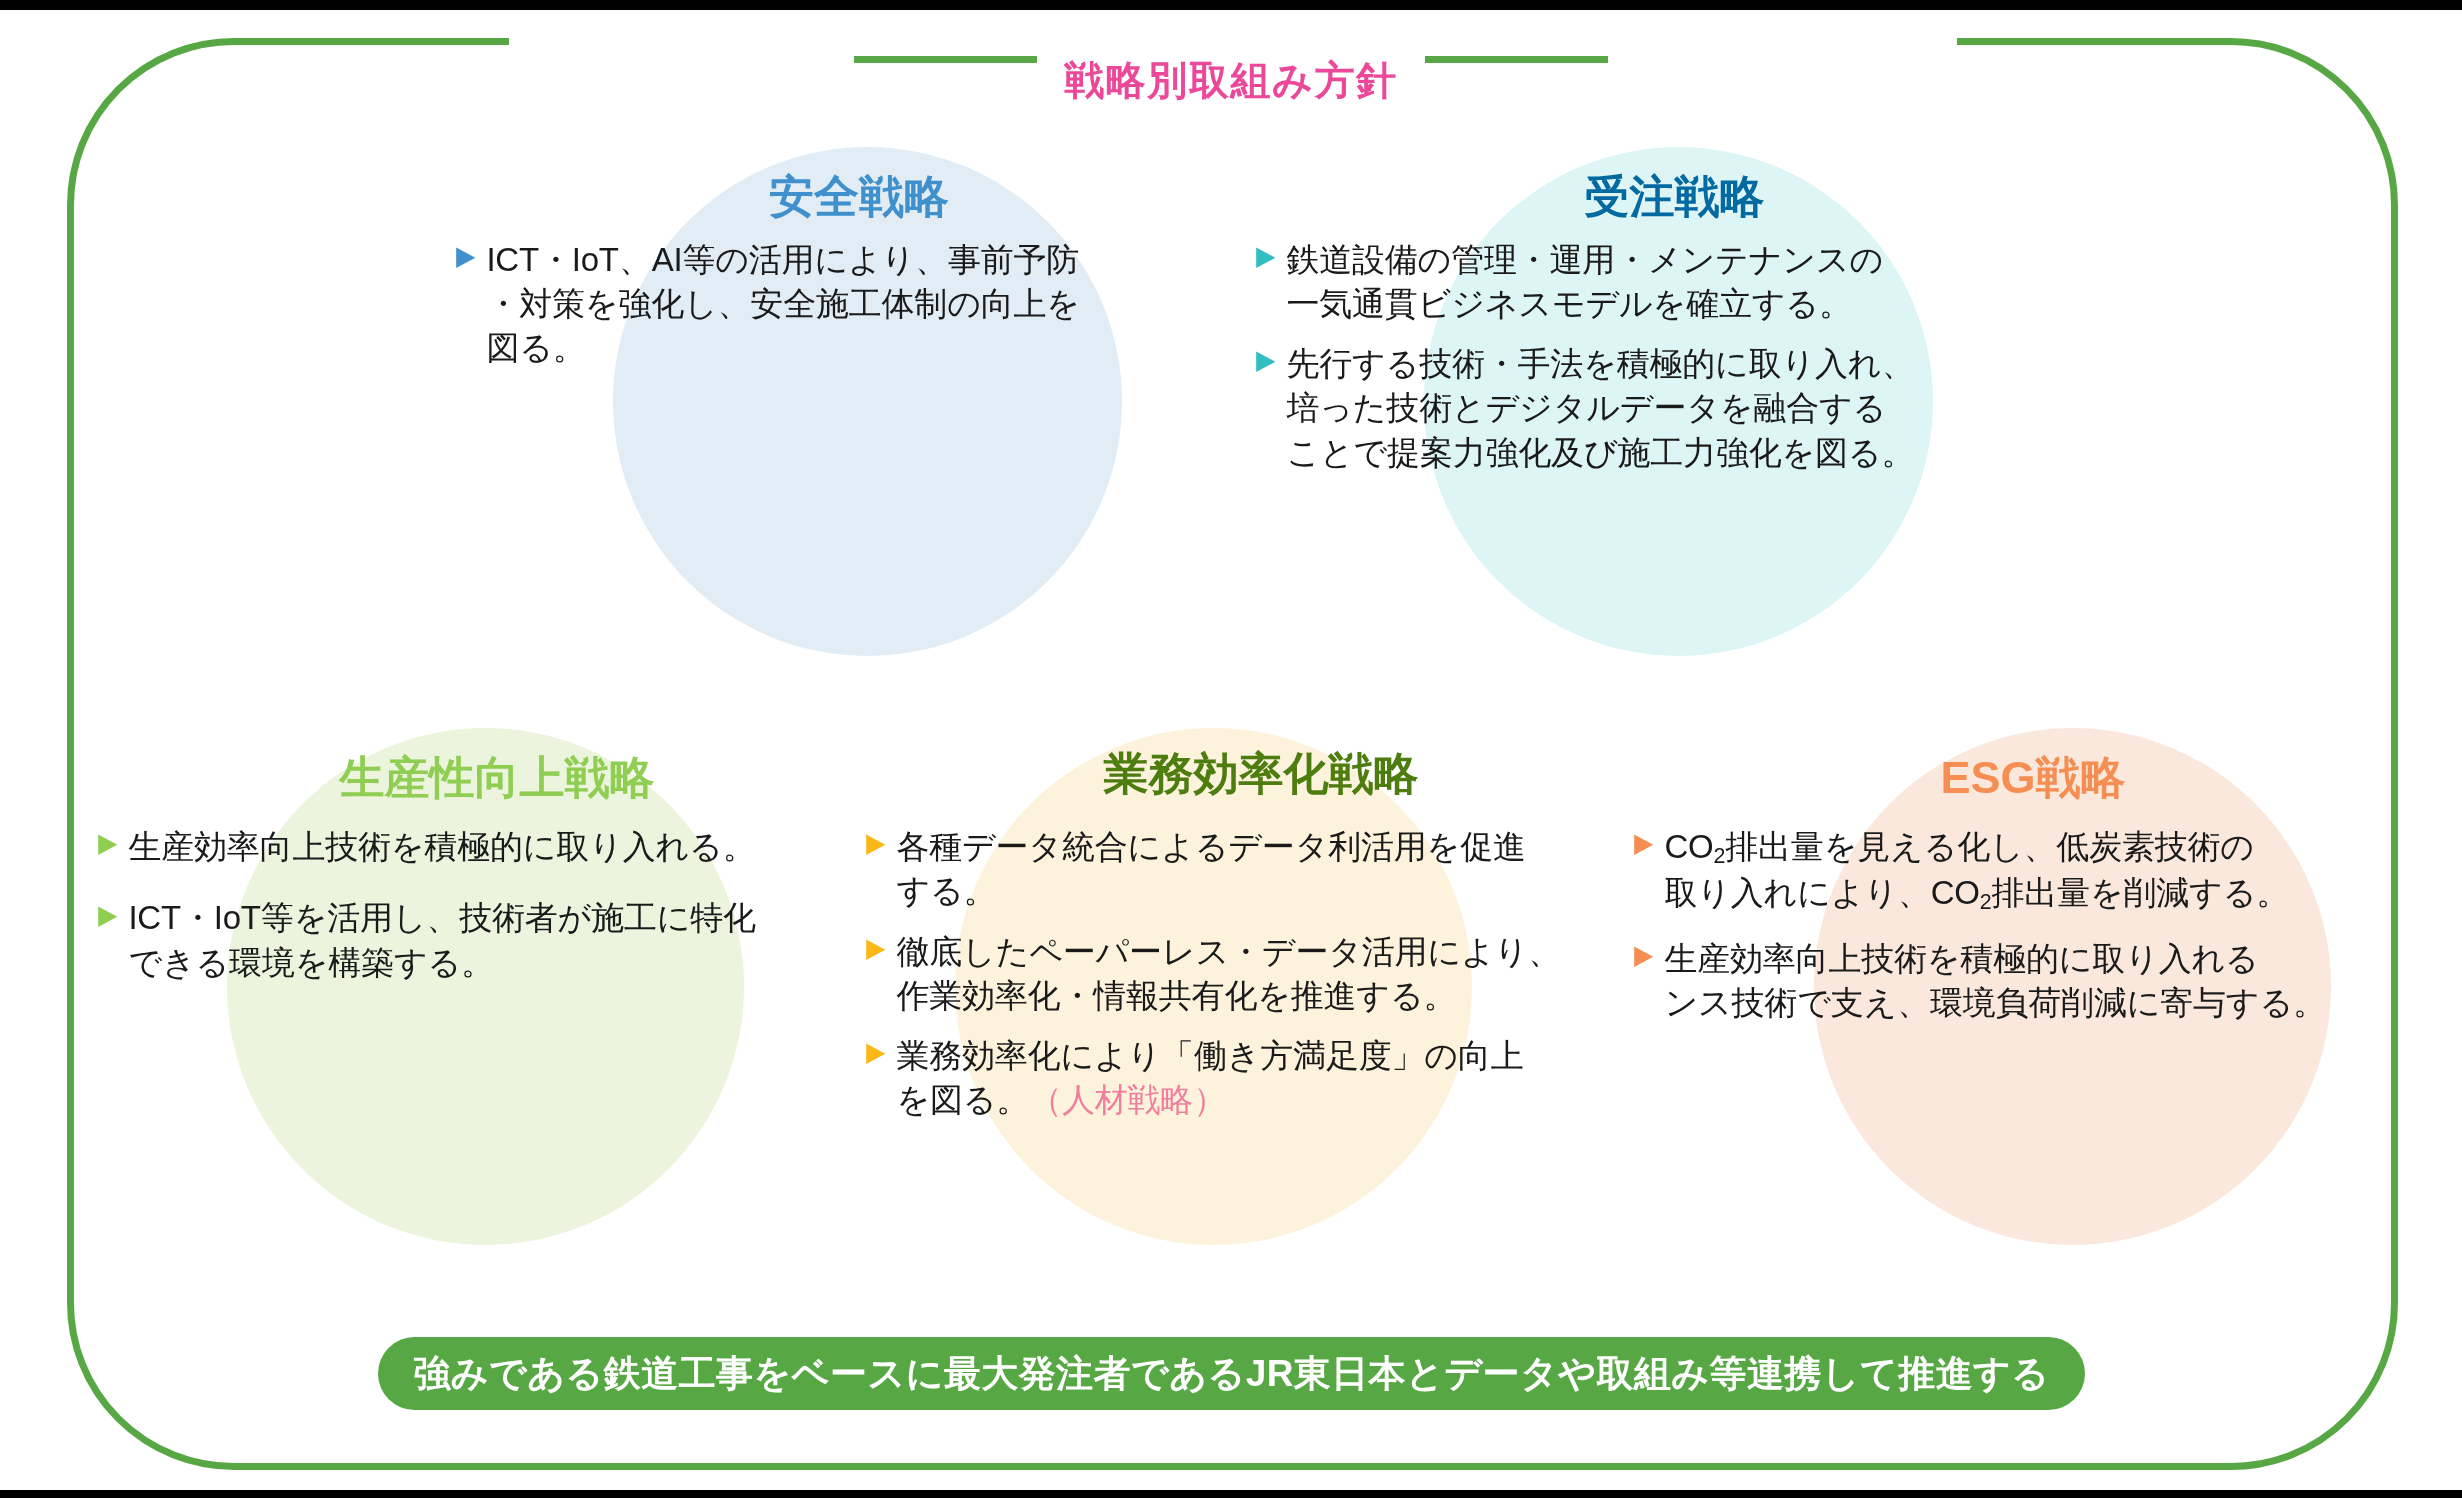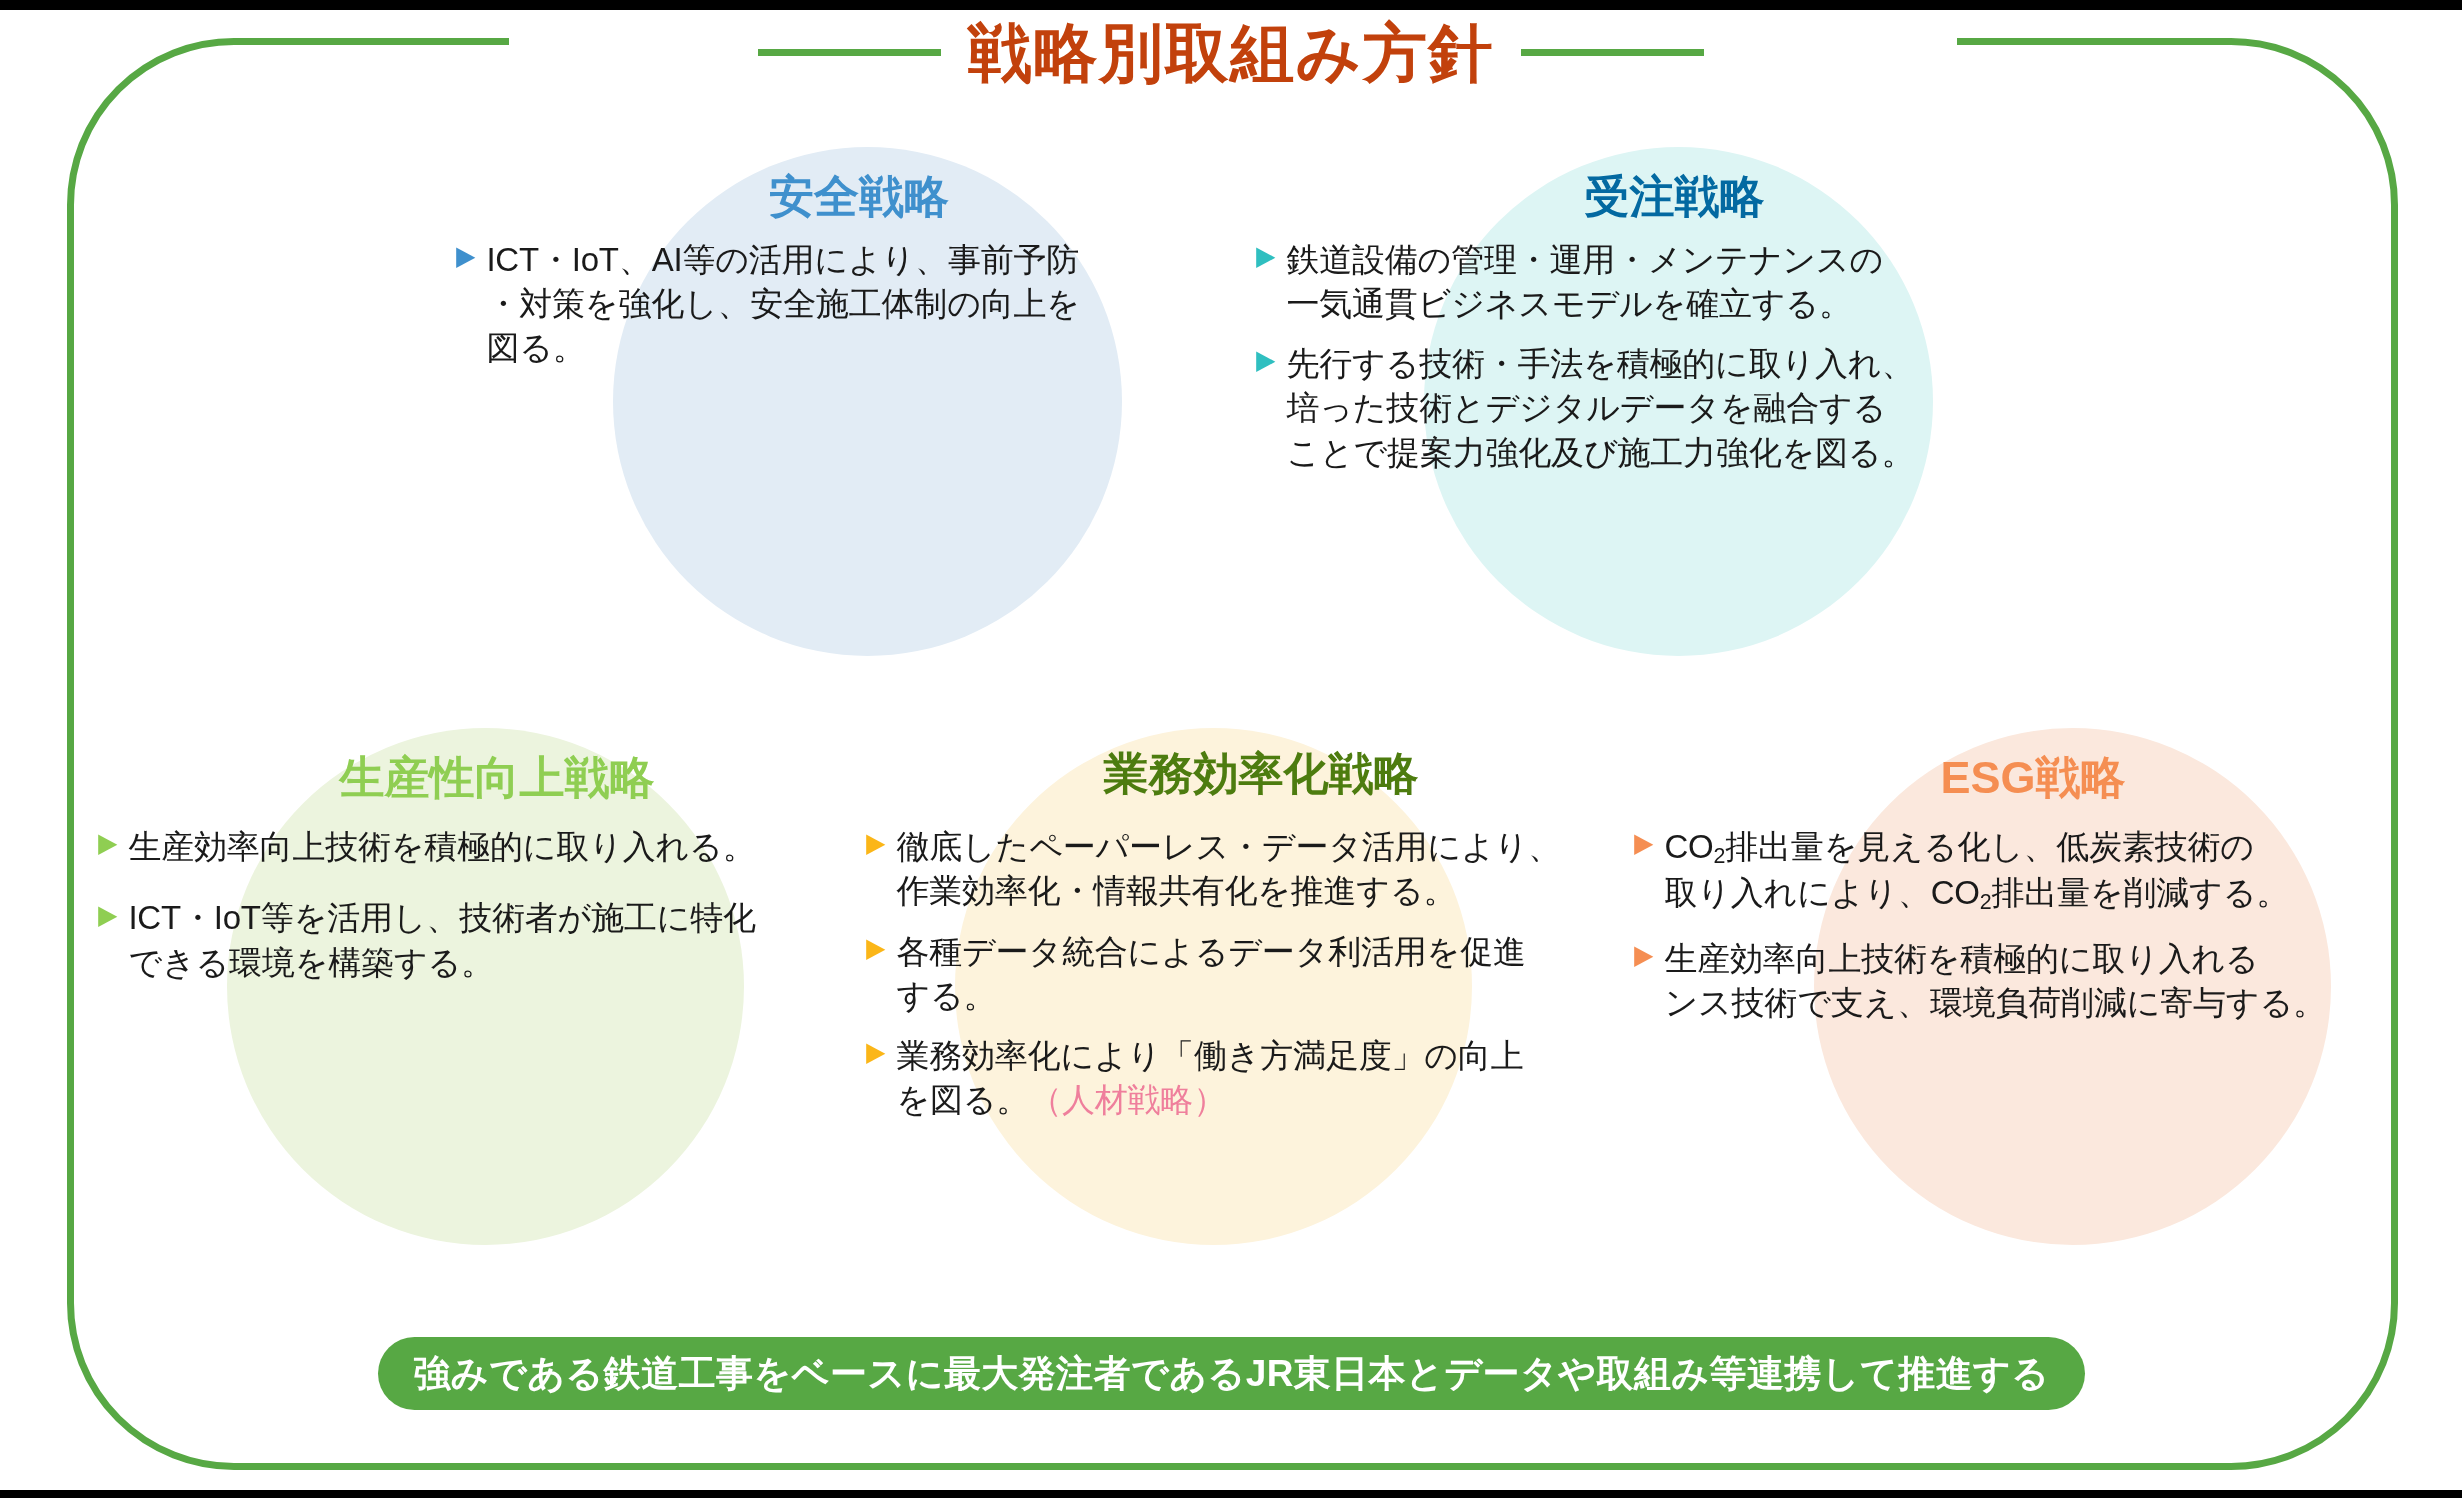--- a/index.html
+++ b/index.html
@@ -50,26 +50,27 @@
     justify-content: center;
     gap: 27px;
     z-index: 6;
   }
   .title-rule {
     width: 183px;
     height: 7.2px;
     background: #57a844;
   }
   .title-text {
-    font-size: 64px;
+    font-size: 40px;
     font-weight: bold;
-    color: #c2410c;
+    color: #ec4899;
     letter-spacing: 1.6px;
     white-space: nowrap;
     line-height: 1.1;
+    margin-top: 40px;
   }
   
   .title-mask {
     position: absolute;
     left: 509px;
     top: 14.3px;
     width: 1448px;
     height: 76px;
     background: #ffffff;
     z-index: 5;
@@ -229,31 +230,31 @@
 
   <div class="block" style="left:863px; top:754px; width:796px;">
     <div class="block-title" style="color:#4d7c0f;font-family:Liberation Mono, monospace;">業務効率化戦略</div>
     <div class="bullets" style="margin-top:24px;">
       <div class="bullet">
         <span class="bullet-mark">
           <svg width="25.5" height="25.5" viewBox="0 0 32 32">
               <path d="M4 3 L28 16 L4 29 Z" fill="#fbb618"></path>
             </svg>
         </span>
+        <span class="bullet-text">各種データ統合によるデータ利活用を促進
+する。</span>
+      </div>
+      <div class="bullet">
+        <span class="bullet-mark">
+          <svg width="25.5" height="25.5" viewBox="0 0 32 32">
+              <path d="M4 3 L28 16 L4 29 Z" fill="#fbb618"></path>
+            </svg>
+        </span>
         <span class="bullet-text">徹底したペーパーレス・データ活用により、
 作業効率化・情報共有化を推進する。</span>
-      </div>
-      <div class="bullet">
-        <span class="bullet-mark">
-          <svg width="25.5" height="25.5" viewBox="0 0 32 32">
-              <path d="M4 3 L28 16 L4 29 Z" fill="#fbb618"></path>
-            </svg>
-        </span>
-        <span class="bullet-text">各種データ統合によるデータ利活用を促進
-する。</span>
       </div>
       <div class="bullet">
         <span class="bullet-mark">
           <svg width="25.5" height="25.5" viewBox="0 0 32 32">
               <path d="M4 3 L28 16 L4 29 Z" fill="#fbb618"></path>
             </svg>
         </span>
         <span class="bullet-text"><span>業務効率化により「働き方満足度」の向上
 を図る。</span><span class="accent-note">（人材戦略）</span></span>
       </div>

